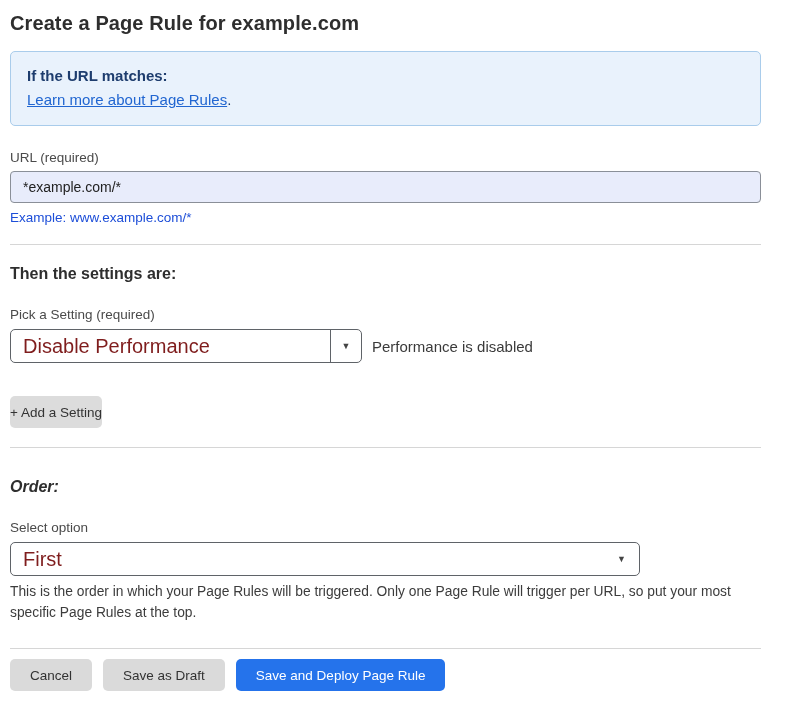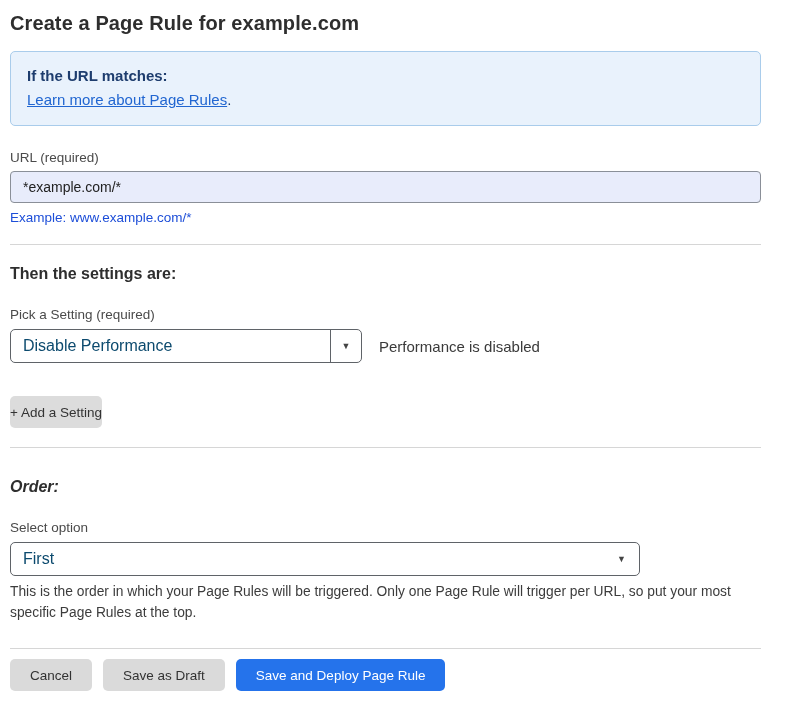--- a/index.html
+++ b/index.html
@@ -92,41 +92,41 @@
     background: #ffffff;
     border: 1px solid #5f6368;
     border-radius: 5px;
     cursor: pointer;
     overflow: hidden;
   }
   .setting-select { width: 352px; }
   .select-value {
     flex: 1;
     padding: 0 12px;
-    font-size: 16px;
-    color: #0c4a6e;
+    font-size: 20px;
+    color: #7f1d1d;
     white-space: nowrap;
   }
   .select-arrow-section {
     width: 31px;
     height: 100%;
     border-left: 1px solid #5f6368;
     display: flex;
     align-items: center;
     justify-content: center;
   }
   .caret {
     font-size: 9px;
     color: #444444;
     line-height: 1;
   }
   .status-text {
     font-size: 15px;
     color: #3a3a3a;
-    margin-left: 17px;
+    margin-left: 10px;
   }
   .btn {
     display: inline-flex;
     align-items: center;
     justify-content: center;
     height: 32px;
     border: none;
     border-radius: 5px;
     font-family: "Liberation Sans", sans-serif;
     font-size: 13.5px;

